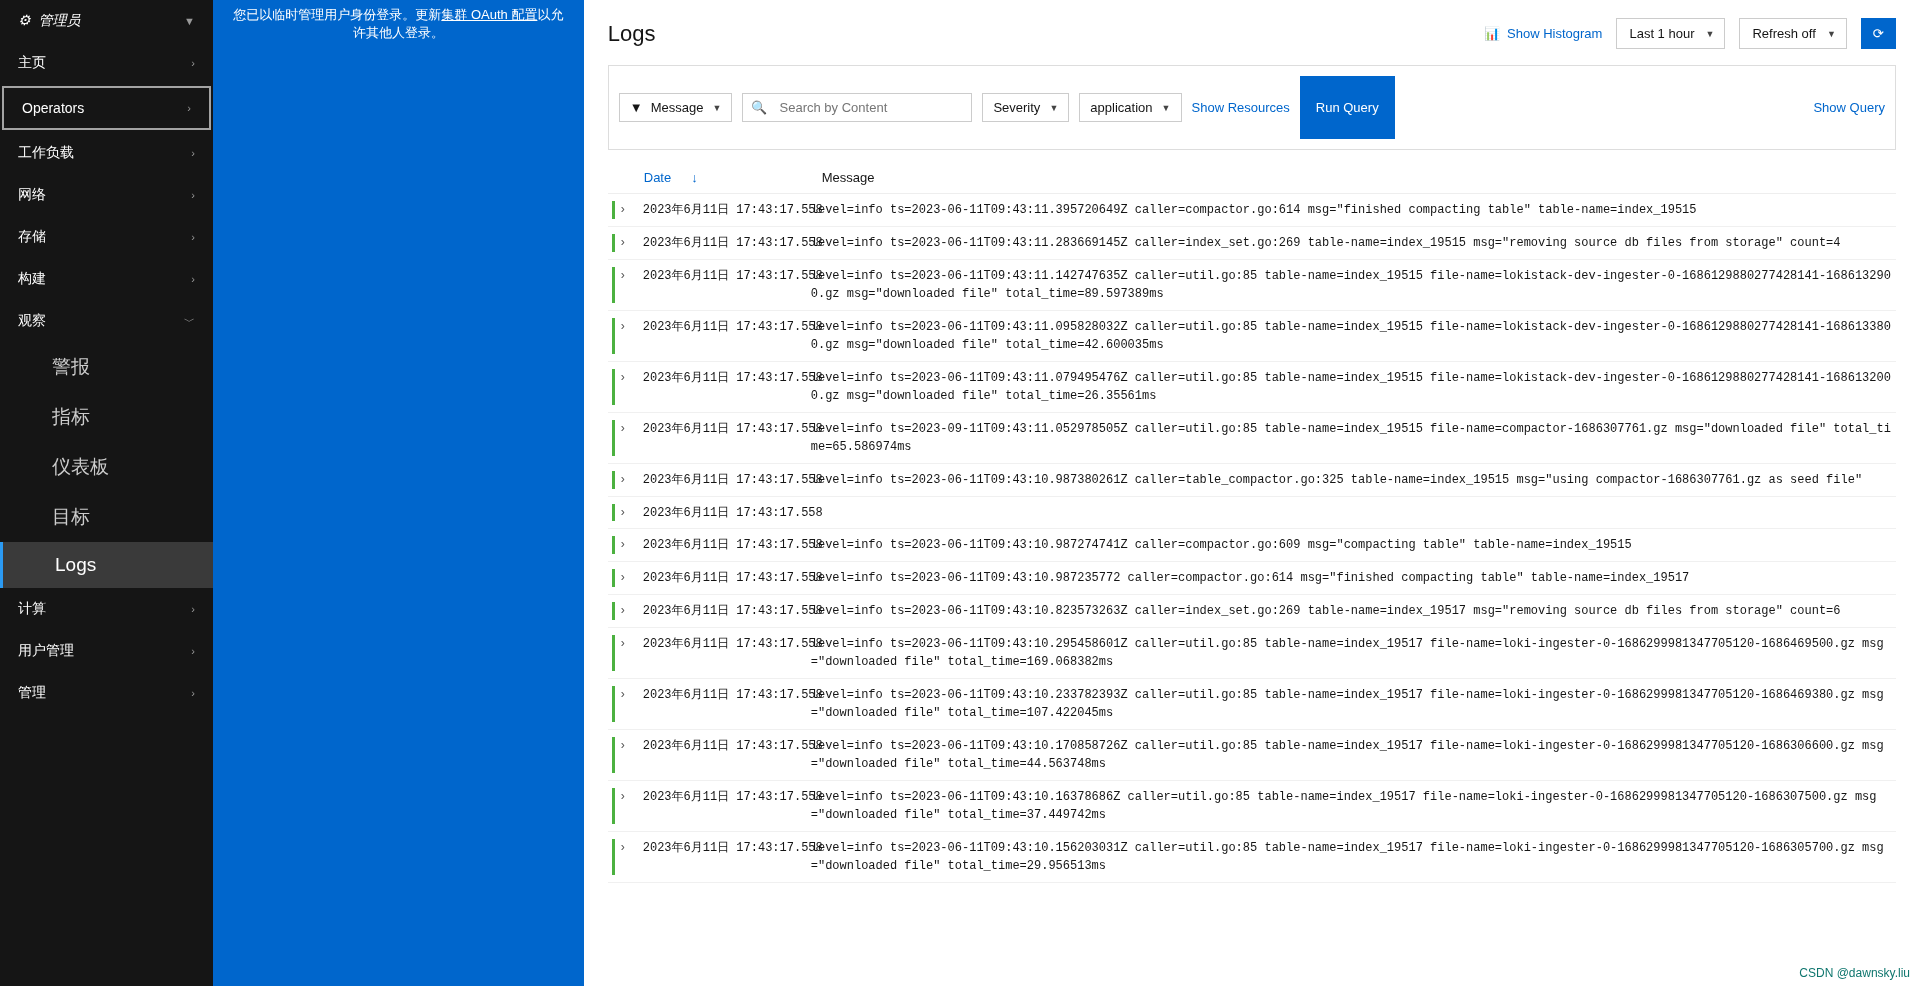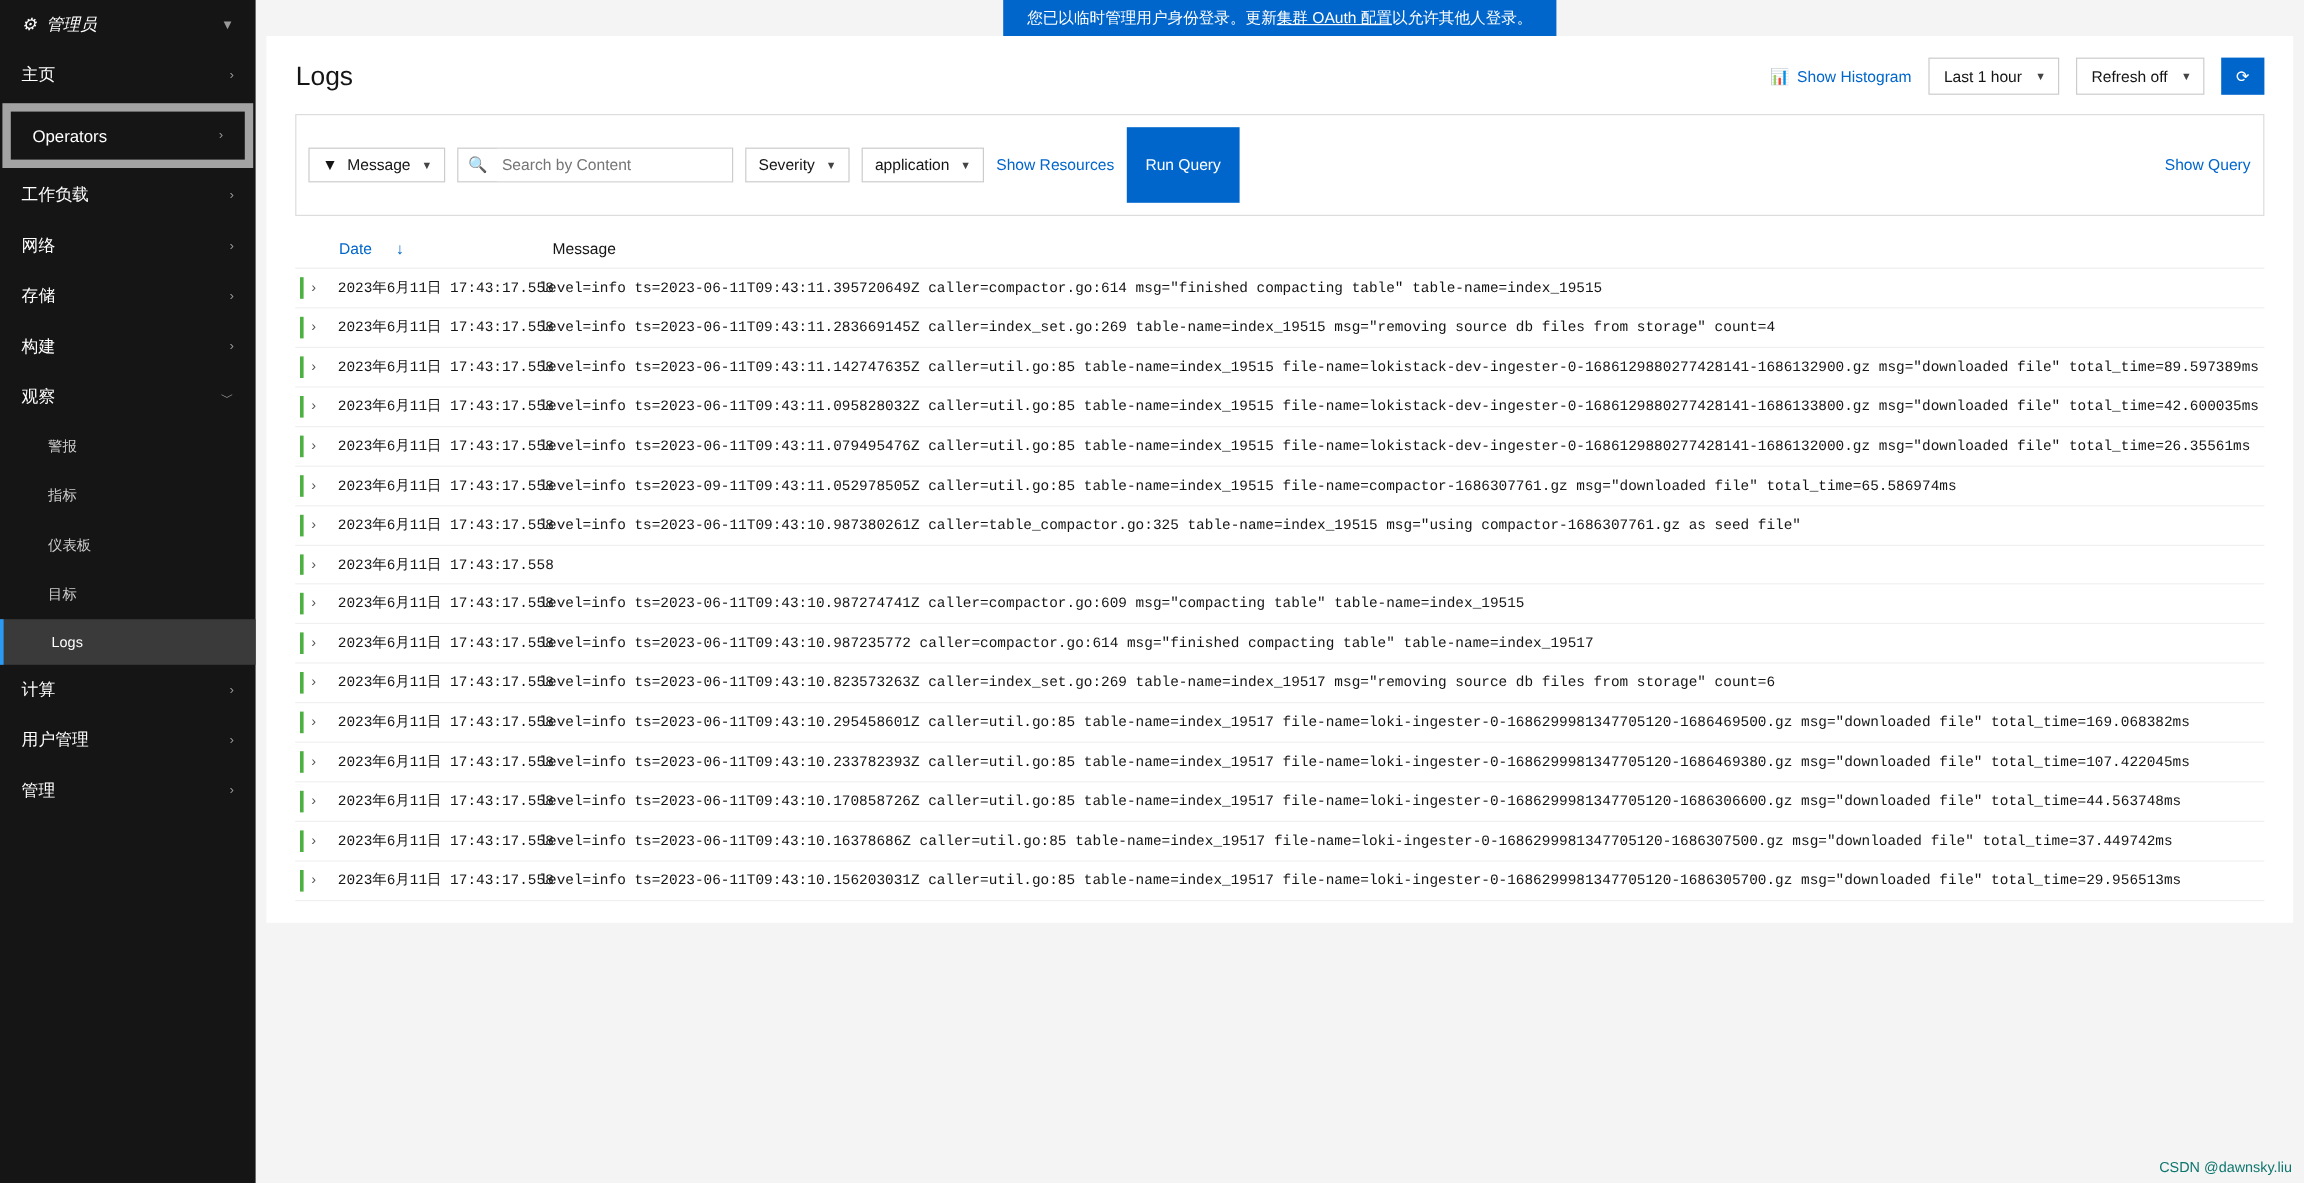--- a/index.html
+++ b/index.html
@@ -1,26 +1,26 @@
 <!DOCTYPE html>
 <html><head>
 <meta charset="utf-8">
 <style>
 * { margin: 0; padding: 0; box-sizing: border-box; }
 body { font-family: "Helvetica Neue", Arial, "PingFang SC", "Microsoft YaHei", sans-serif; font-size: 13px; color: #151515; background: #f4f4f4; }
 .layout { display: flex; min-height: 100vh; }
 .sidebar { width: 213px; background: #151515; color: #fff; flex-shrink: 0; }
 .sidebar-item { display: flex; align-items: center; justify-content: space-between; padding: 12px 18px; cursor: pointer; font-size: 14px; }
 .sidebar-item.admin { font-weight: 500; font-style: italic; }
-.sidebar-item.selected { background: #151515; border: 7px solid #a3a3a3; margin: 2px; }
-.sidebar-item.sub { padding-left: 40px; font-size: 12px; color: #ccc; }
+.sidebar-item.selected { background: #151515; border: 2px solid #a3a3a3; margin: 2px; }
+.sidebar-item.sub { padding-left: 52px; font-size: 19px; color: #ccc; }
 .sidebar-item.sub.active { background: #3a3a3a; color: #fff; border-left: 3px solid #2b9af3; }
 .sidebar-chevron { font-size: 11px; color: #999; }
 .sidebar-gear { margin-right: 8px; }
-.main { flex: 1; display: flex; flex-direction: column; min-width: 0; align-items: center; }
+.main { flex: 1; display: flex; flex-direction: row; min-width: 0; }
 .banner { background: #06c; color: #fff; padding: 6px 20px; text-align: center; font-size: 13px; }
 .banner a { color: #fff; text-decoration: underline; }
 .content { padding: 18px 24px; background: #fff; display: flex; flex-direction: column; min-width: 0; }
 .page-header { display: flex; justify-content: space-between; align-items: center; margin-bottom: 16px; }
 .page-title { font-size: 22px; font-weight: 400; }
 .header-actions { display: flex; align-items: center; gap: 14px; }
 .link-btn { color: #06c; background: none; border: none; cursor: pointer; font-size: 13px; display: flex; align-items: center; gap: 6px; }
 .dropdown { border: 1px solid #ccc; background: #fff; padding: 7px 30px 7px 12px; font-size: 13px; cursor: pointer; position: relative; }
 .dropdown::after { content: "▼"; font-size: 9px; position: absolute; right: 10px; top: 50%; transform: translateY(-50%); color: #444; }
 .refresh-btn { background: #06c; color: #fff; border: none; padding: 8px 12px; cursor: pointer; display: flex; align-items: center; }

